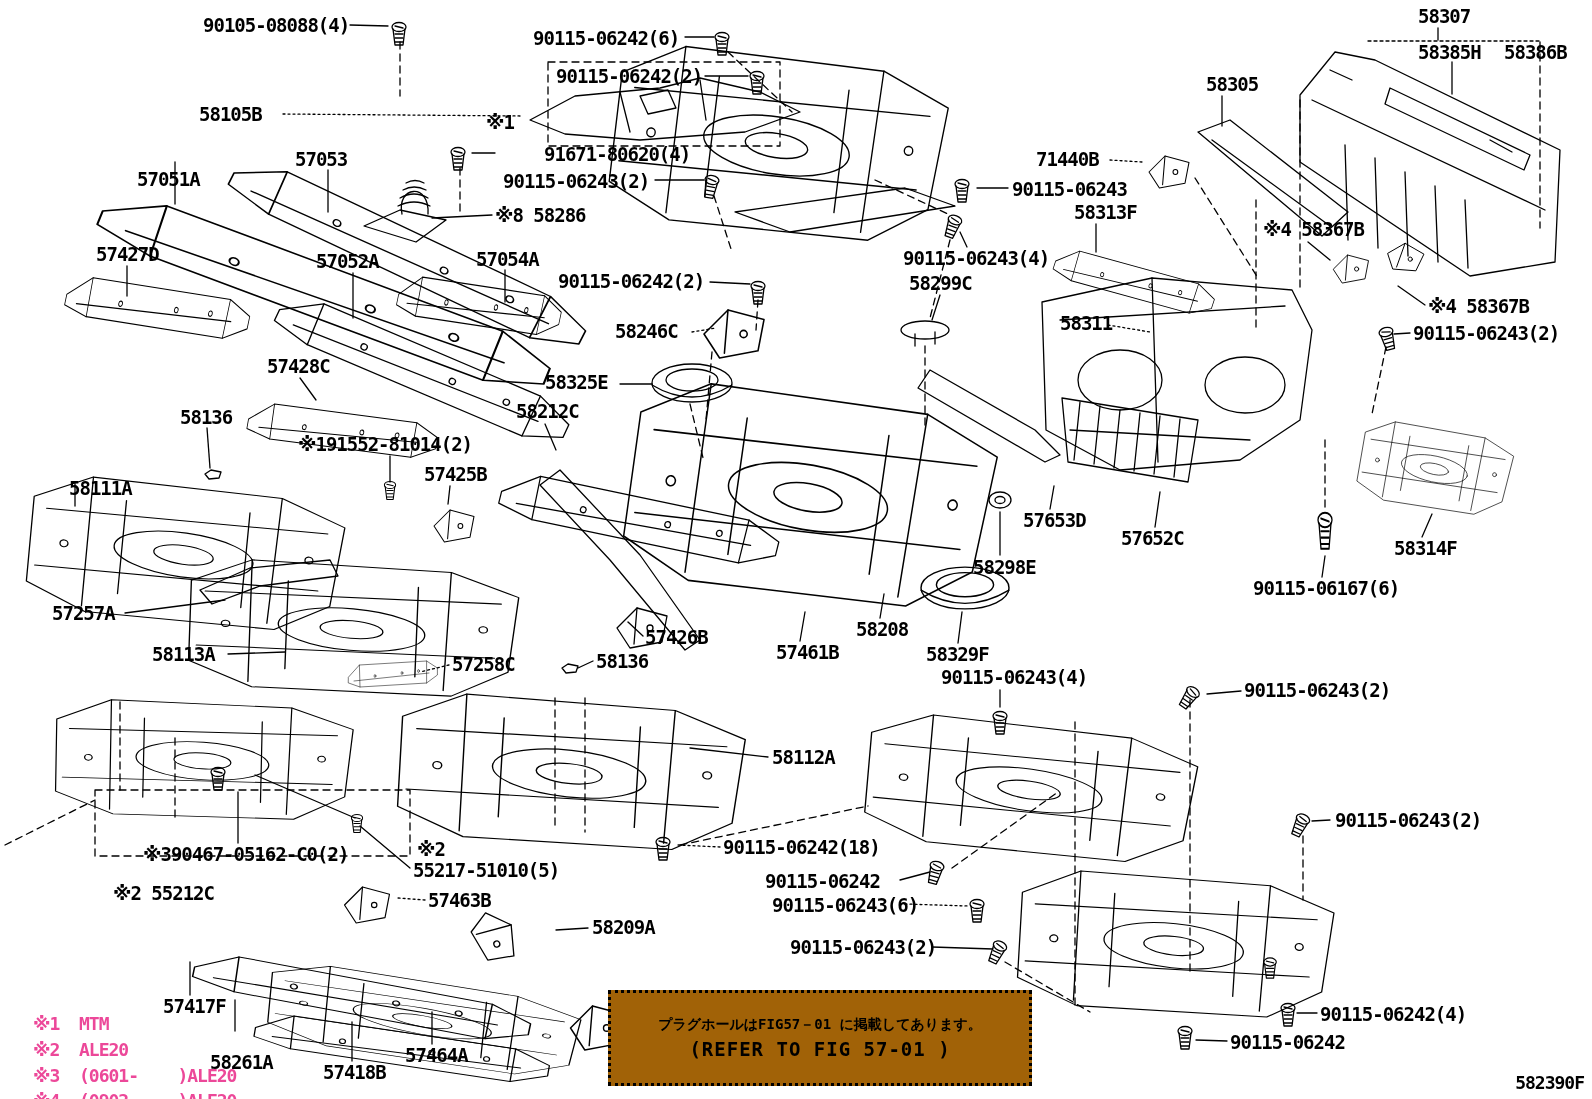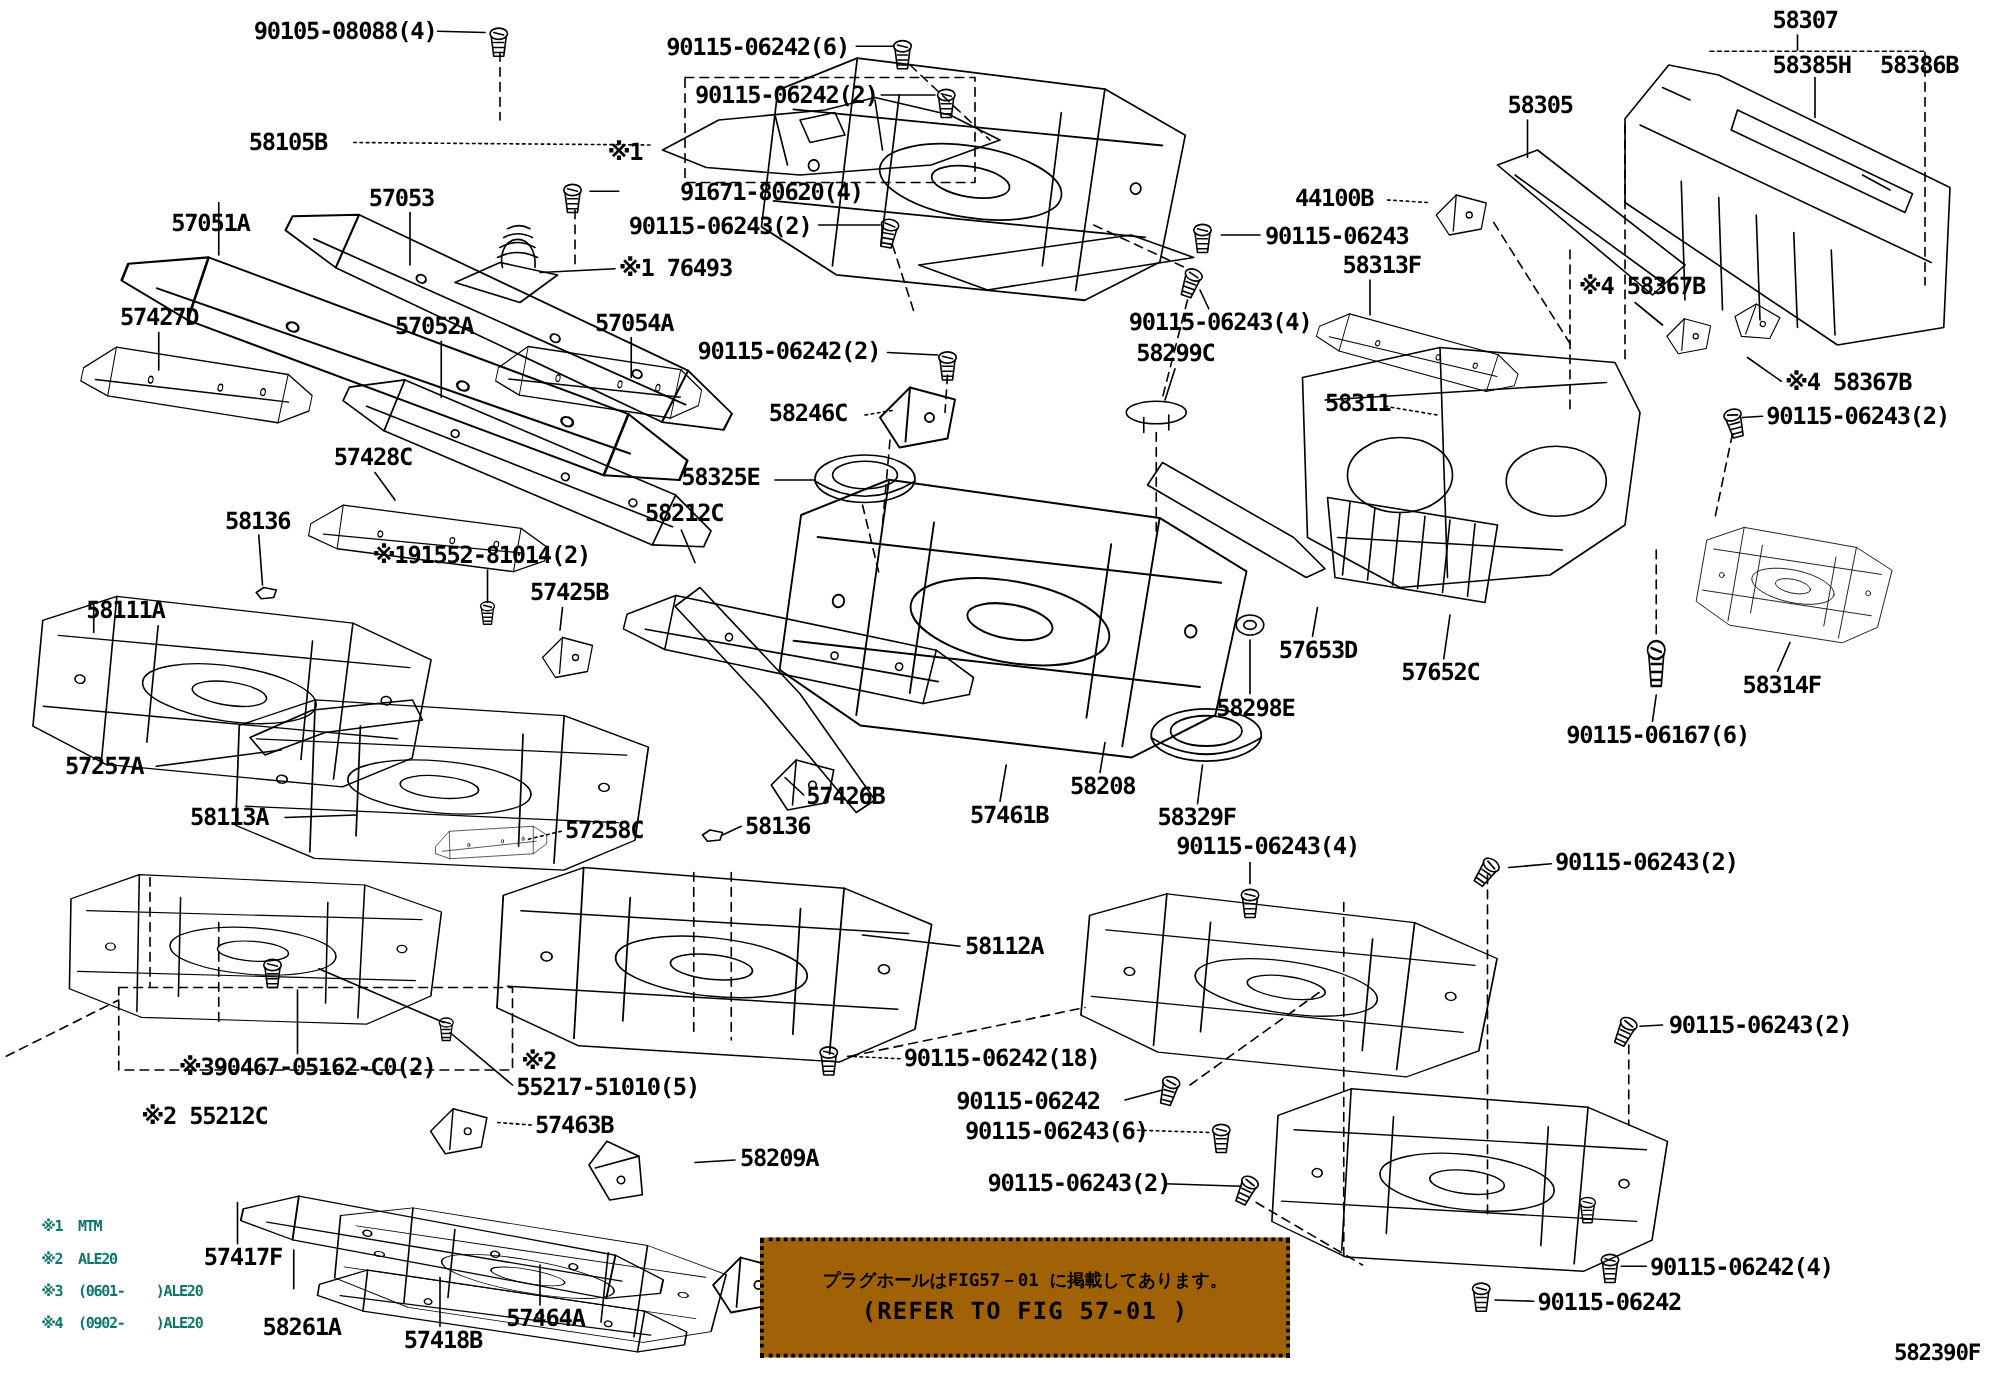--- a/index.html
+++ b/index.html
@@ -1,22 +1,22 @@
 <!DOCTYPE html>
 <html><head>
 <meta charset="utf-8">
 <style>
   html,body{margin:0;padding:0;background:#fff;}
   #stage{position:relative;width:1592px;height:1099px;background:#fff;overflow:hidden;
          font-family:"DejaVu Sans Mono","DejaVu Sans",monospace;}
   #art{position:absolute;left:0;top:0;}
   .lbl{position:absolute;font-weight:bold;font-size:19px;letter-spacing:-1px;
        color:#000;white-space:pre;line-height:1;z-index:3;}
-  .note{position:absolute;font-weight:bold;font-size:12px;letter-spacing:-1px;
-       color:#0f766e;white-space:pre;line-height:1;z-index:3;}
+  .note{position:absolute;font-weight:bold;font-size:18px;letter-spacing:-1px;
+       color:#ec4899;white-space:pre;line-height:1;z-index:3;margin-top:40px;}
   #infobox{position:absolute;left:608px;top:990px;width:424px;height:96px;z-index:4;
        border:3px dotted #000;box-sizing:border-box;background:#a16207;
        display:flex;flex-direction:column;justify-content:center;align-items:center;gap:4px;}
   #infobox .jp{font-size:14px;font-weight:bold;}
   #infobox .en{font-size:14px;}
   #infobox .ref{font-size:19px;font-weight:bold;letter-spacing:1px;}
   #fig-code{position:absolute;right:8px;bottom:6px;font-size:18px;font-weight:bold;
        letter-spacing:-1px;z-index:3;}
 </style>
 </head>
@@ -397,28 +397,28 @@
       <div class="lbl" style="left: 772px; top: 748px;">58112A</div>
       <div class="lbl" style="left: 723px; top: 838px;">90115-06242(18)</div>
       <div class="lbl" style="left: 765px; top: 872px;">90115-06242</div>
       <div class="lbl" style="left: 772px; top: 896px;">90115-06243(6)</div>
       <div class="lbl" style="left: 790px; top: 938px;">90115-06243(2)</div>
       <div class="lbl" style="left: 533px; top: 29px;">90115-06242(6)</div>
       <div class="lbl" style="left: 556px; top: 67px;">90115-06242(2)</div>
       <div class="lbl" style="left: 486px; top: 113px;">※1</div>
       <div class="lbl" style="left: 497px; top: 145px; margin-left: 47px;">91671-80620(4)</div>
       <div class="lbl" style="left: 503px; top: 172px;">90115-06243(2)</div>
-      <div class="lbl" style="left: 495px; top: 206px;">※1 76493</div>
+      <div class="lbl" style="left: 495px; top: 206px;">※8 58286</div>
       <div class="lbl" style="left: 558px; top: 272px;">90115-06242(2)</div>
       <div class="lbl" style="left: 615px; top: 322px;">58246C</div>
       <div class="lbl" style="left: 545px; top: 373px;">58325E</div>
       <div class="lbl" style="left: 516px; top: 402px;">58212C</div>
       <div class="lbl" style="left: 903px; top: 249px;">90115-06243(4)</div>
       <div class="lbl" style="left: 909px; top: 274px;">58299C</div>
-      <div class="lbl" style="left: 1036px; top: 150px;">44100B</div>
+      <div class="lbl" style="left: 1036px; top: 150px;">71440B</div>
       <div class="lbl" style="left: 1012px; top: 180px;">90115-06243</div>
       <div class="lbl" style="left: 1206px; top: 75px;">58305</div>
       <div class="lbl" style="left: 1074px; top: 203px;">58313F</div>
       <div class="lbl" style="left: 1263px; top: 220px;">※4 58367B</div>
       <div class="lbl" style="left: 1428px; top: 297px;">※4 58367B</div>
       <div class="lbl" style="left: 1413px; top: 324px;">90115-06243(2)</div>
       <div class="lbl" style="left: 1418px; top: 7px;">58307</div>
       <div class="lbl" style="left: 1418px; top: 43px;">58385H</div>
       <div class="lbl" style="left: 1504px; top: 43px;">58386B</div>
       <div class="lbl" style="left: 1060px; top: 314px;">58311</div>

